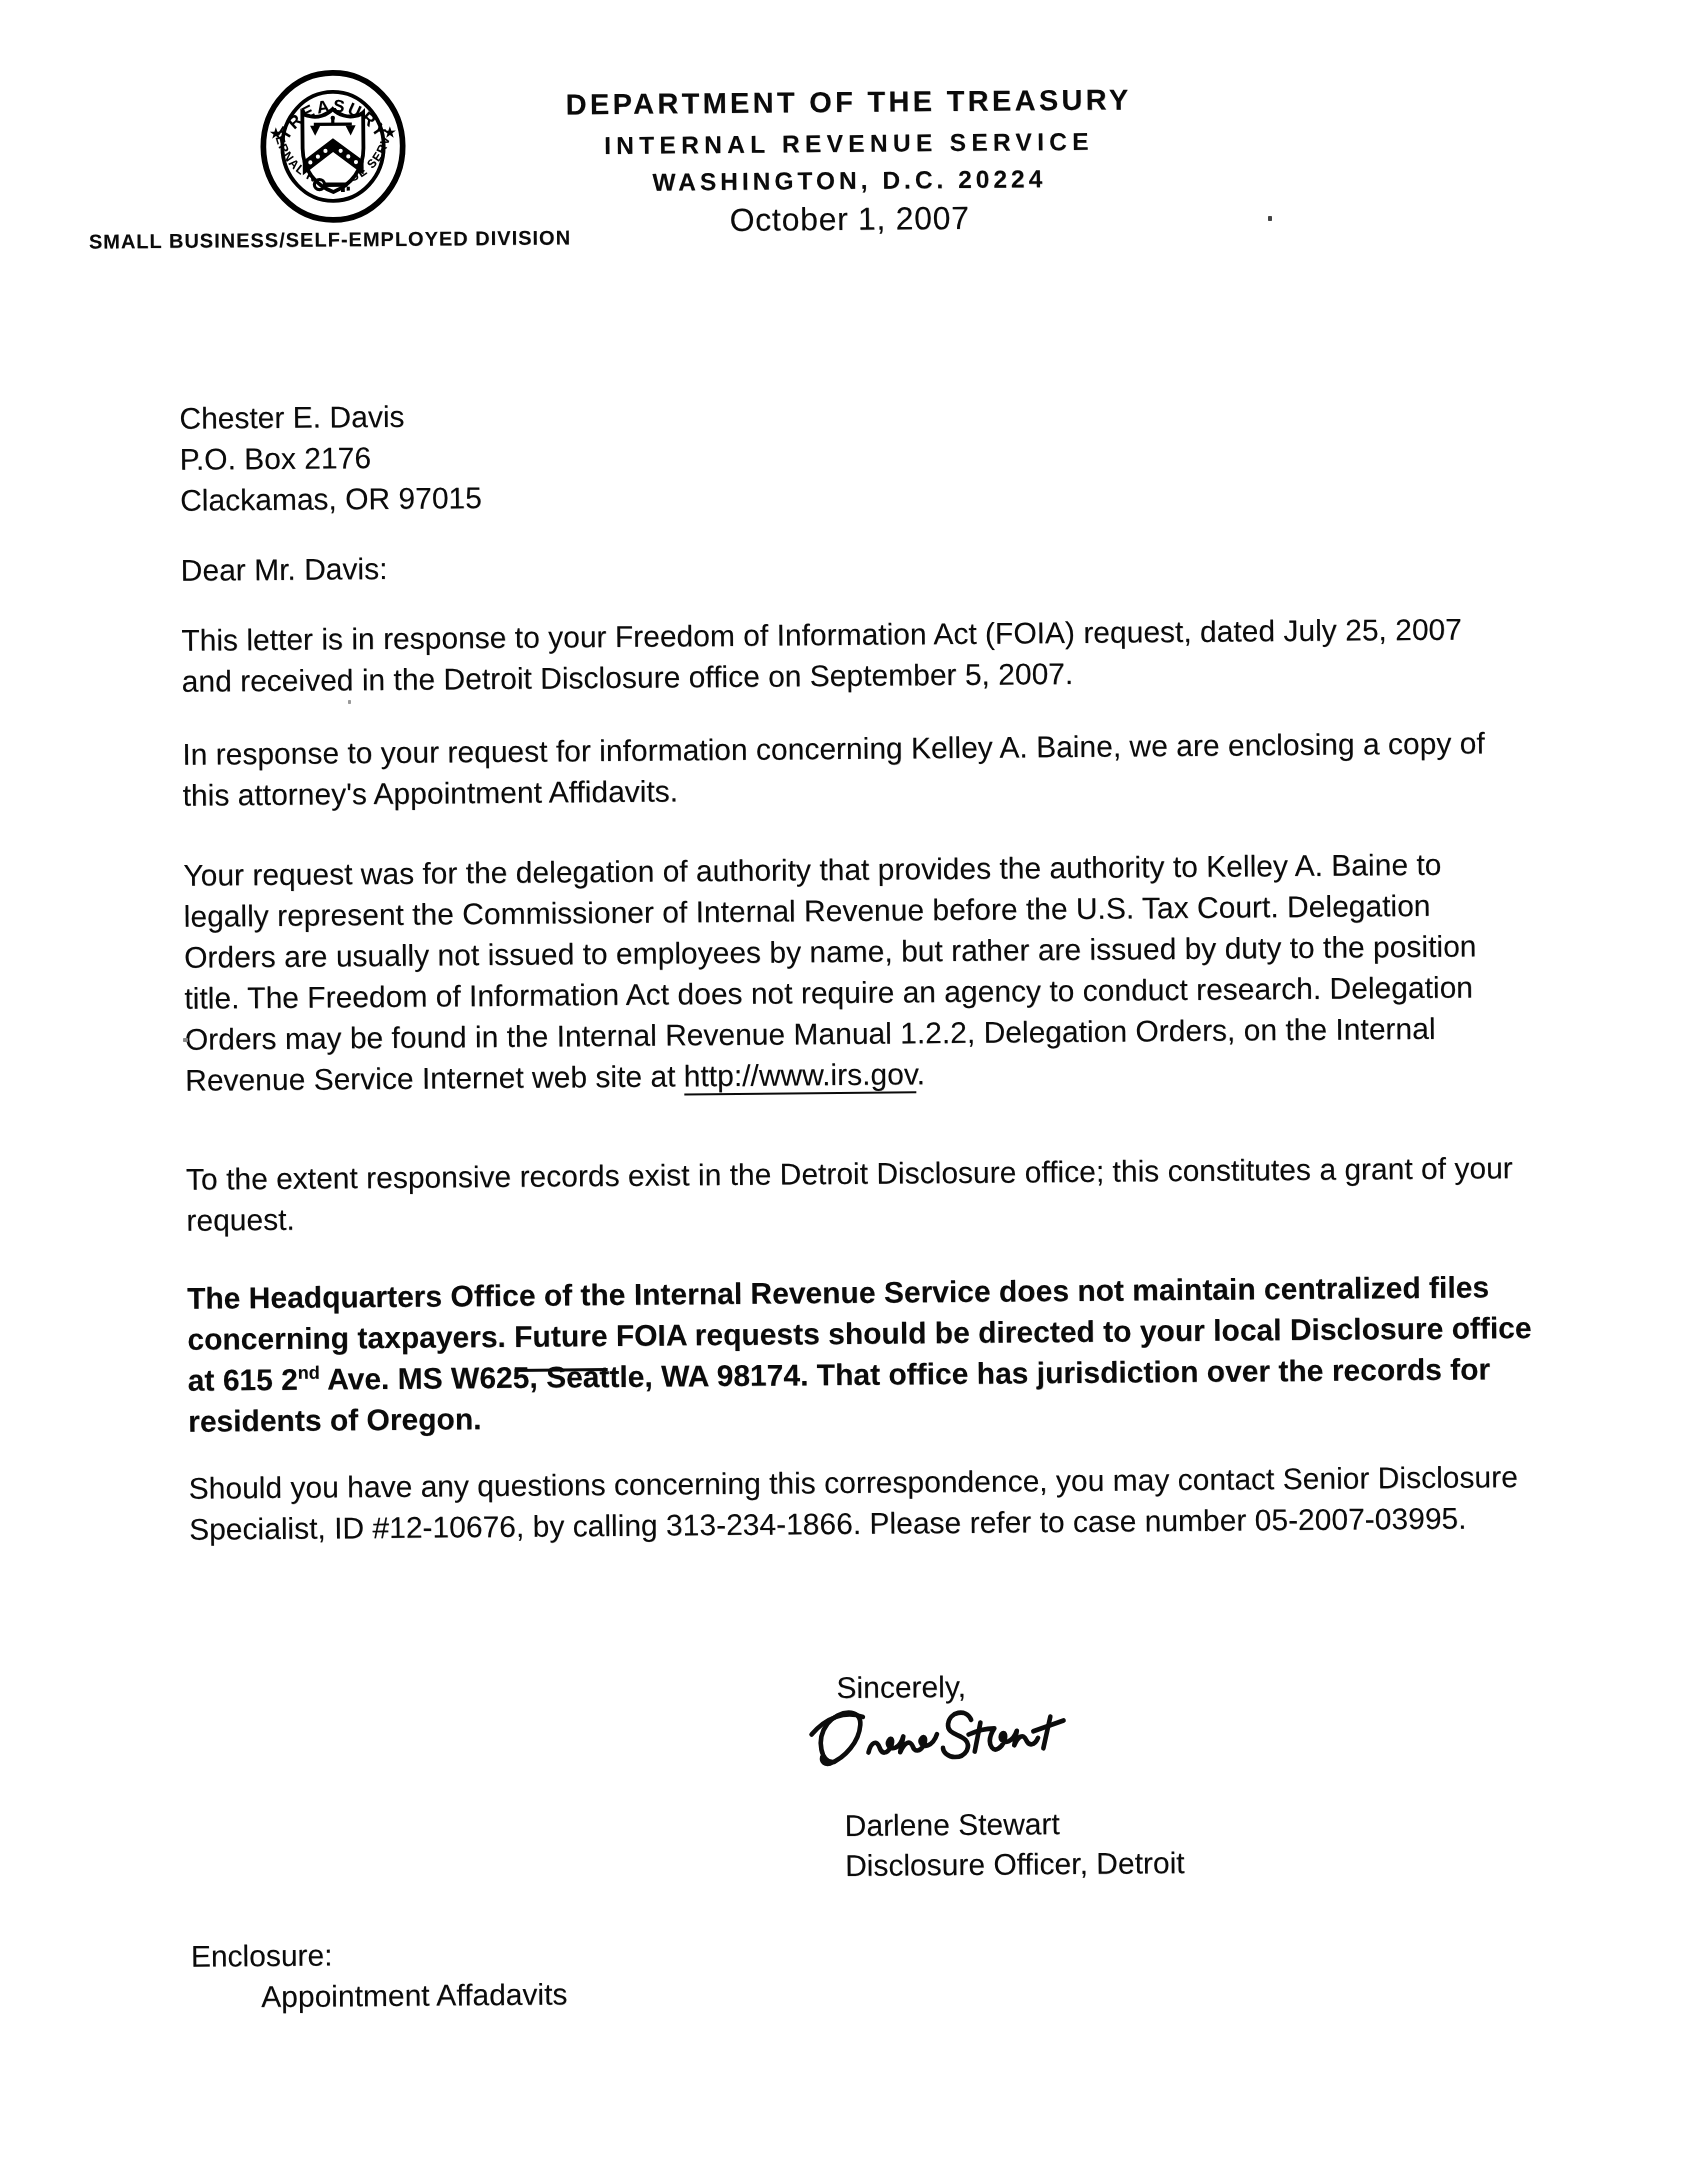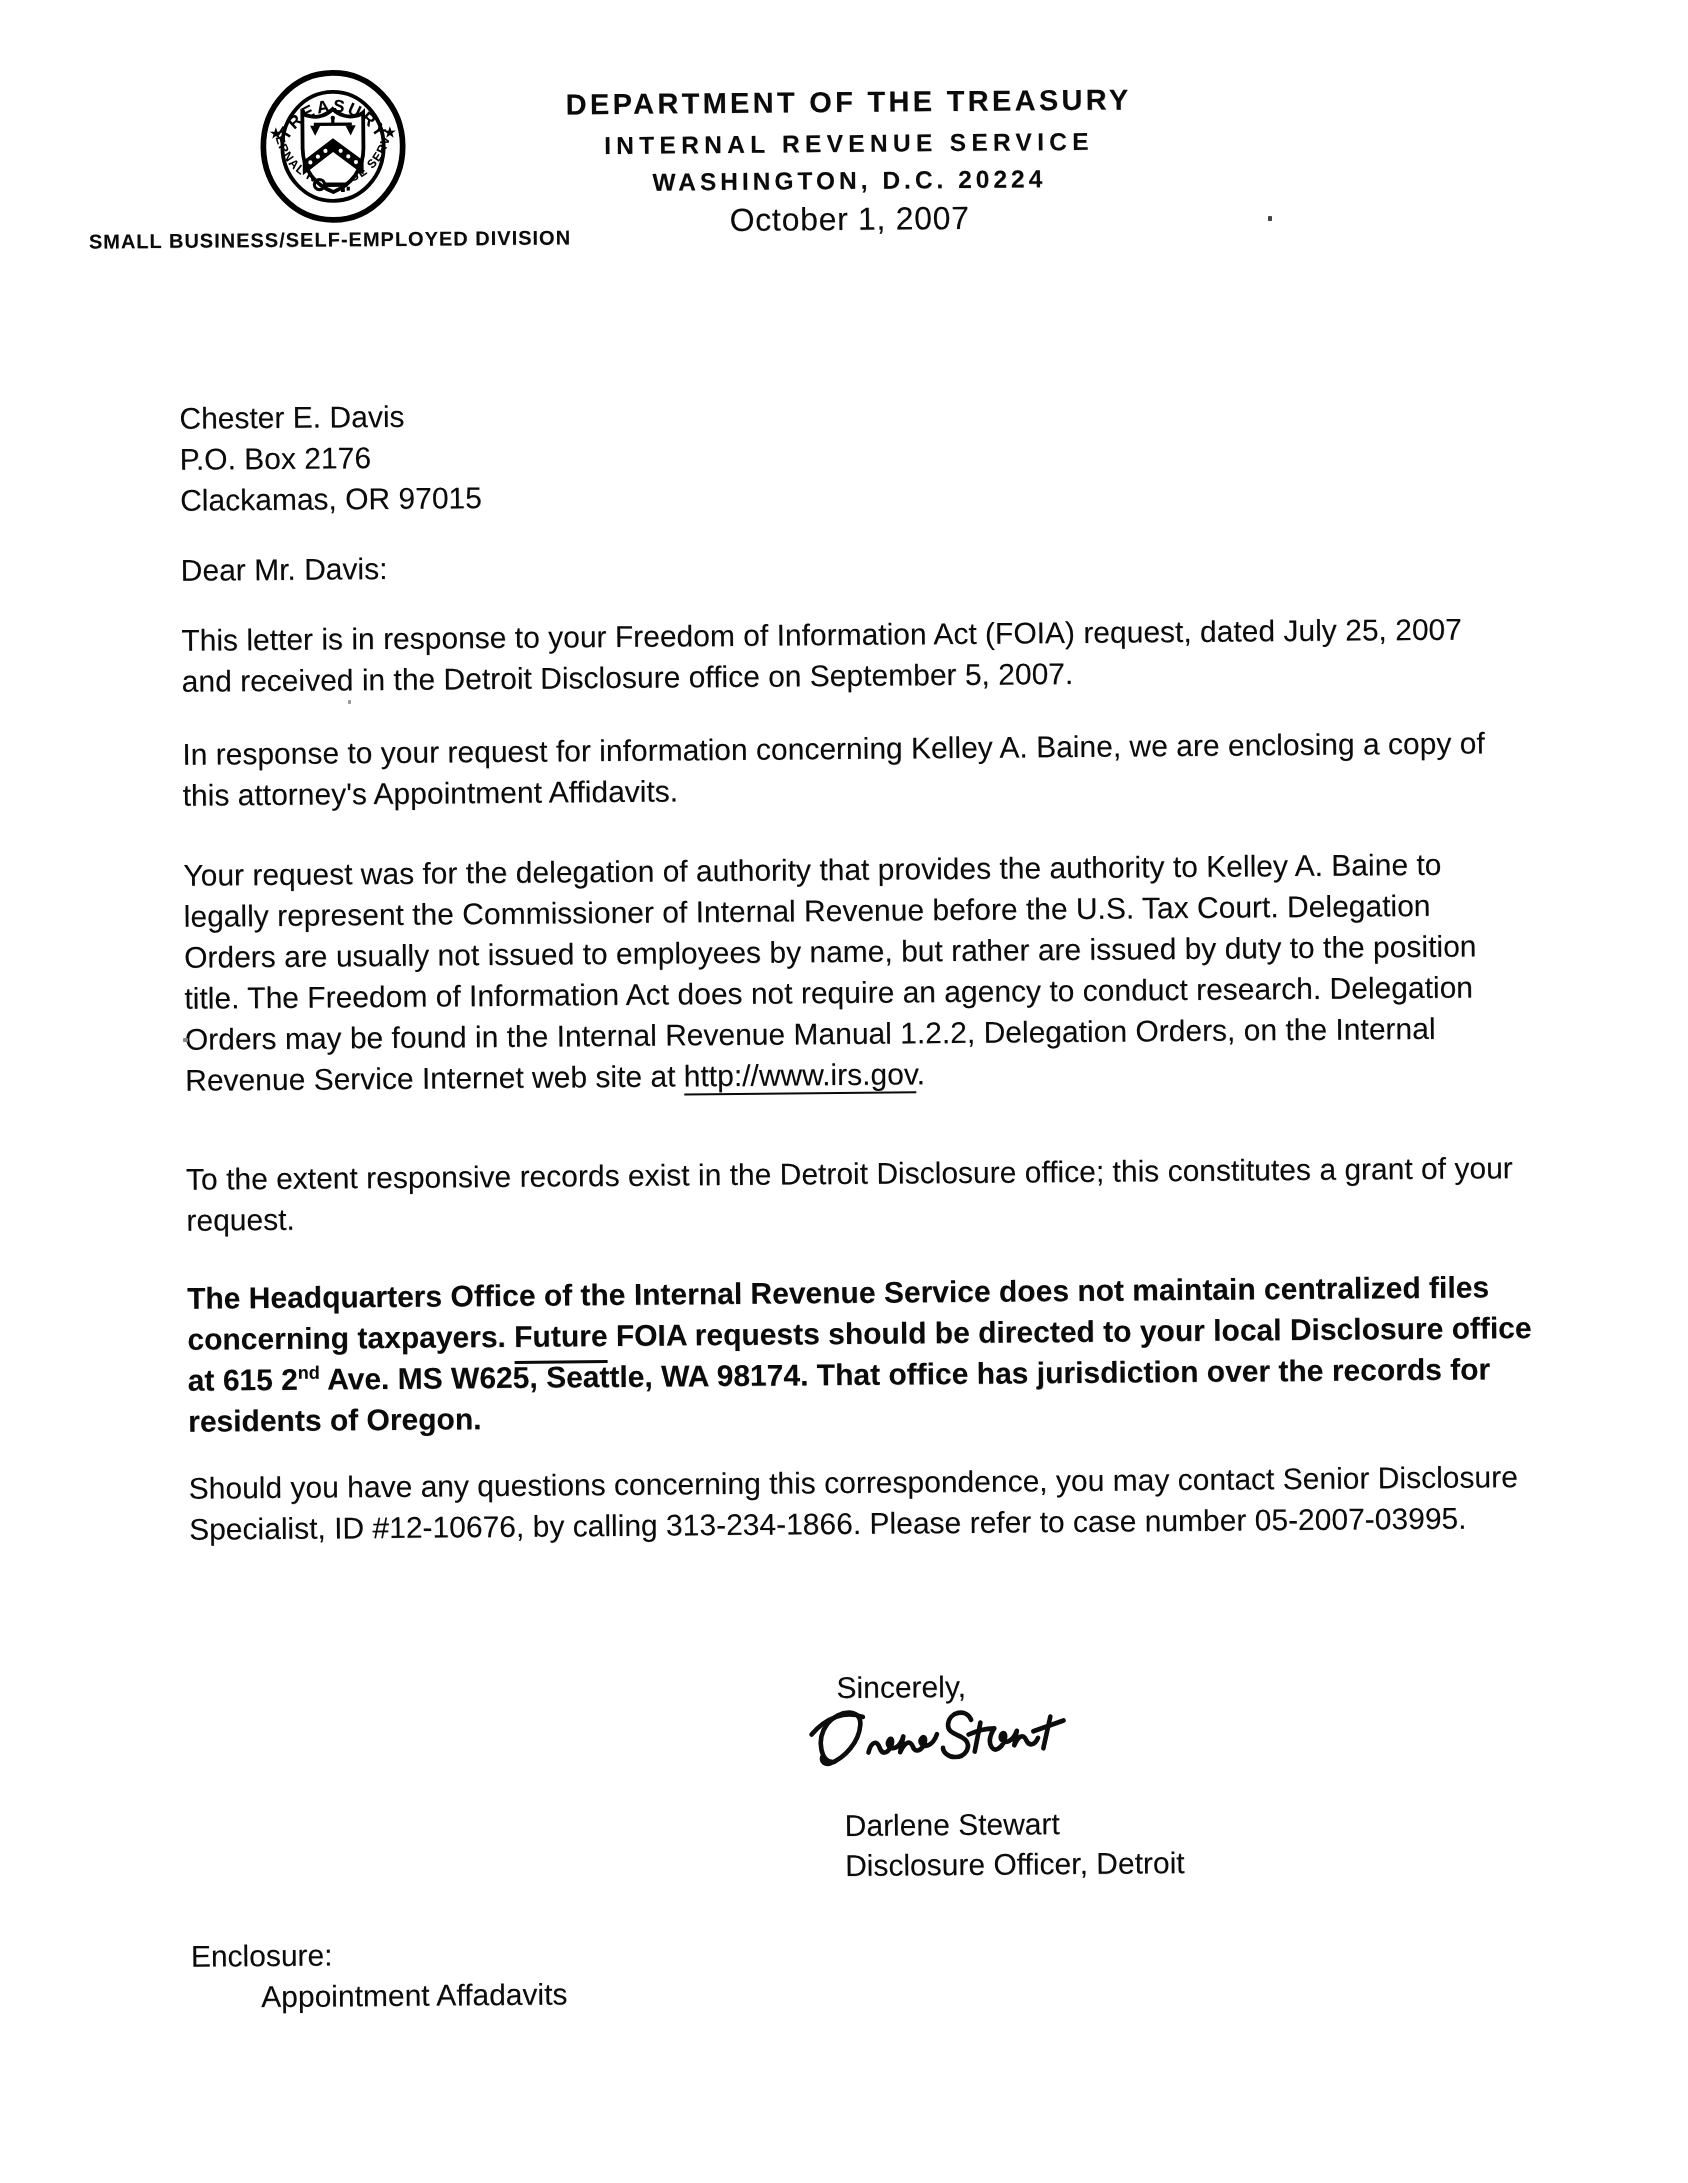--- a/index.html
+++ b/index.html
@@ -21,21 +21,21 @@
   .hdr-date{font-size:32px;font-weight:normal;letter-spacing:0.7px;margin-top:6.6px;}
   
   .bodytext{font-size:30px;line-height:41px;}
   .recipient{left:185px;top:392px;}
   .salutation{left:185px;top:544px;}
   .para{left:185px;width:1331px;}
   .p1{top:614px;} .p2{top:728px;} .p3{top:849px;} .p4{top:1153px;}
   .p5{top:1272px;width:1364px;font-weight:bold;}
   .p6{top:1462px;}
   .u-link{border-bottom:2.6px solid #0b0b0b;padding-bottom:0.7px;}
-  .u-word{border-bottom:3.3px solid #0b0b0b;padding-bottom:8px;}
+  .u-word{border-bottom:3.3px solid #0b0b0b;padding-bottom:16px;}
   .sup{font-size:60%;vertical-align:super;line-height:0;}
   
   .sincerely{left:831px;top:1667px;}
   .signature{left:801px;top:1692px;width:305px;height:99px;}
   .signer{left:838px;top:1806px;line-height:40px;}
   .enclosure-label{left:183px;top:1930px;}
   .enclosure-item{left:253px;top:1971px;}
   
   .speck{position:absolute;background:#5a5a5a;border-radius:0.7px;}
   .speck.a{left:1268px;top:216px;width:4px;height:4.6px;background:#444;}

